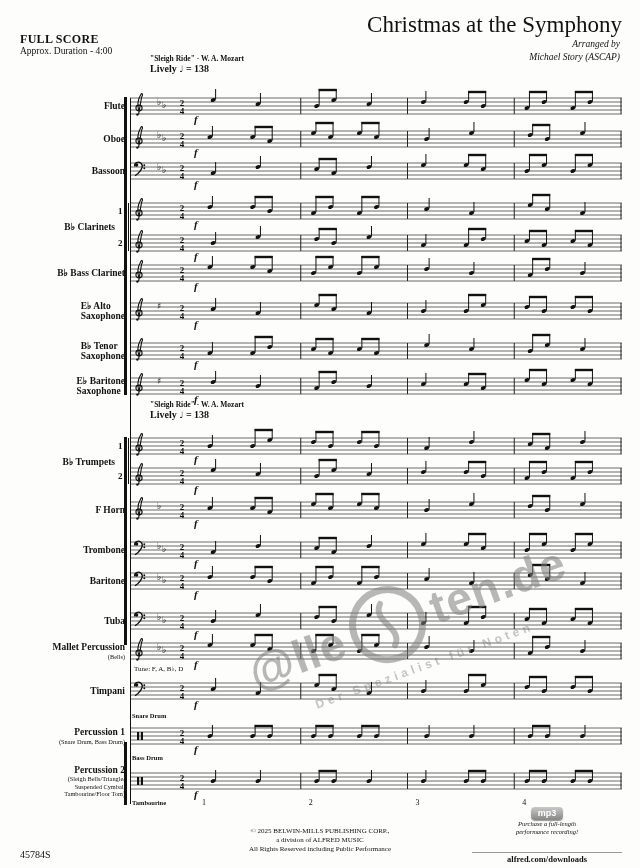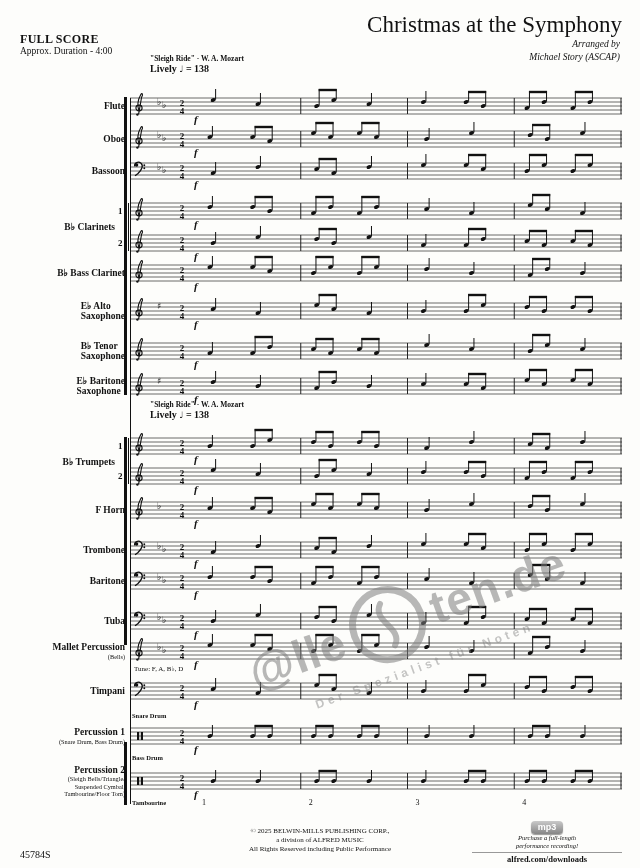--- a/index.html
+++ b/index.html
@@ -38,21 +38,21 @@
   .mnum{position:absolute;top:0;font-size:8px}
   
   .footer{position:absolute;left:18px;right:18px;bottom:4px;height:52px}
   .catalog{position:absolute;left:2px;bottom:4px;font-size:10px}
   .copy{position:absolute;left:50%;transform:translateX(-50%);bottom:10px;text-align:center;font-size:7px;line-height:1.3;white-space:nowrap}
   .promo{position:absolute;right:0;bottom:0;width:150px;text-align:center}
   .mp3badge{display:inline-block;background:linear-gradient(#c9c9c9,#868686);color:#fff;border-radius:4px;
             padding:1px 7px 2px;font-family:"Liberation Sans",sans-serif;font-weight:bold;font-size:9px;
             box-shadow:0 1px 1px rgba(0,0,0,.4)}
   .promo-line{font-style:italic;font-size:6.5px;line-height:1.25}
-  .promo-url{font-weight:bold;font-size:8.5px;border-top:1px solid #999;margin-top:2px;padding-top:1px}
+  .promo-url{font-weight:bold;font-size:8.5px;border-top:1px solid #999;margin-top:16px;padding-top:1px}
   
   .watermark{position:absolute;left:150px;top:575px;width:520px;transform:rotate(-20deg);
              color:rgba(125,125,125,.55);pointer-events:none;z-index:5;text-align:center}
   .wmrow{display:flex;align-items:center;justify-content:center;gap:4px;
          font-family:"Liberation Sans",sans-serif;font-weight:bold;font-size:46px;letter-spacing:1px}
   .wmsub{font-family:"Liberation Sans",sans-serif;font-weight:bold;font-size:12px;letter-spacing:4px;
          color:rgba(125,125,125,.45);margin-top:2px}
 </style>
 </head>
 <body>

